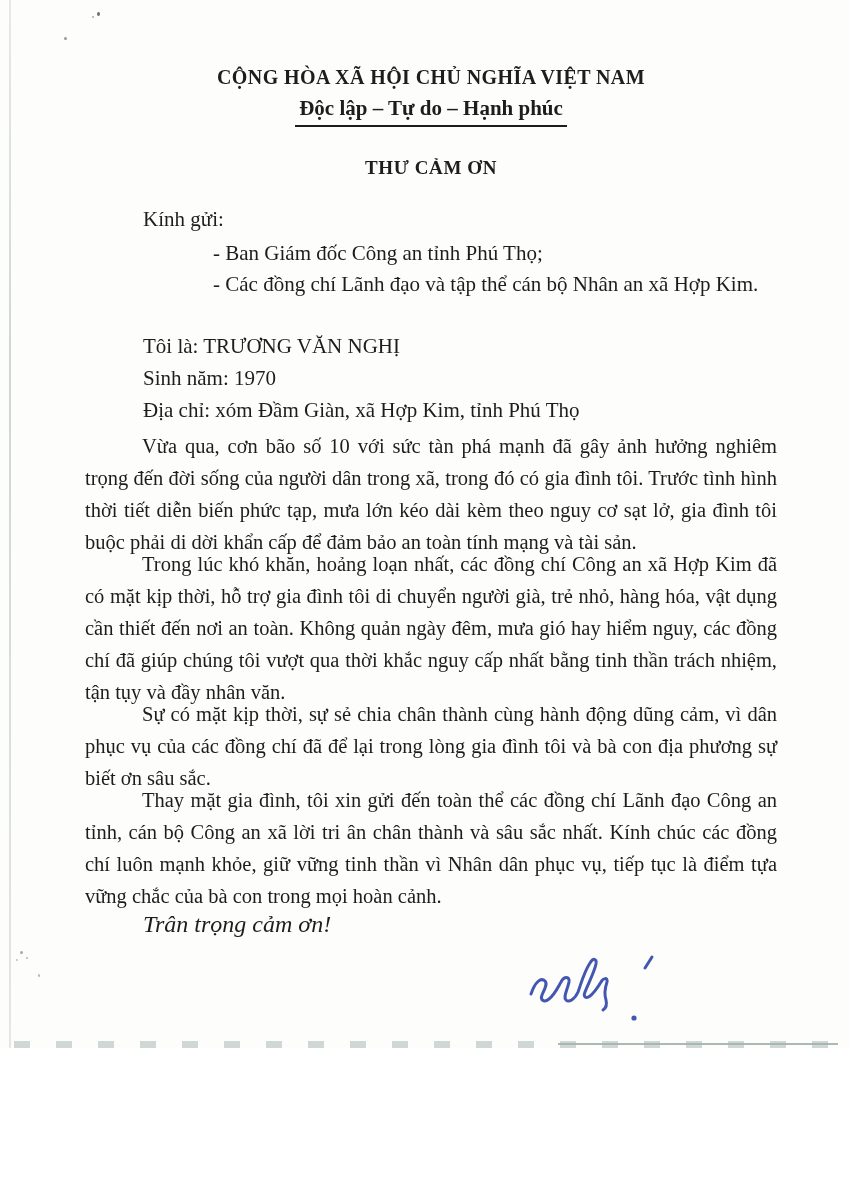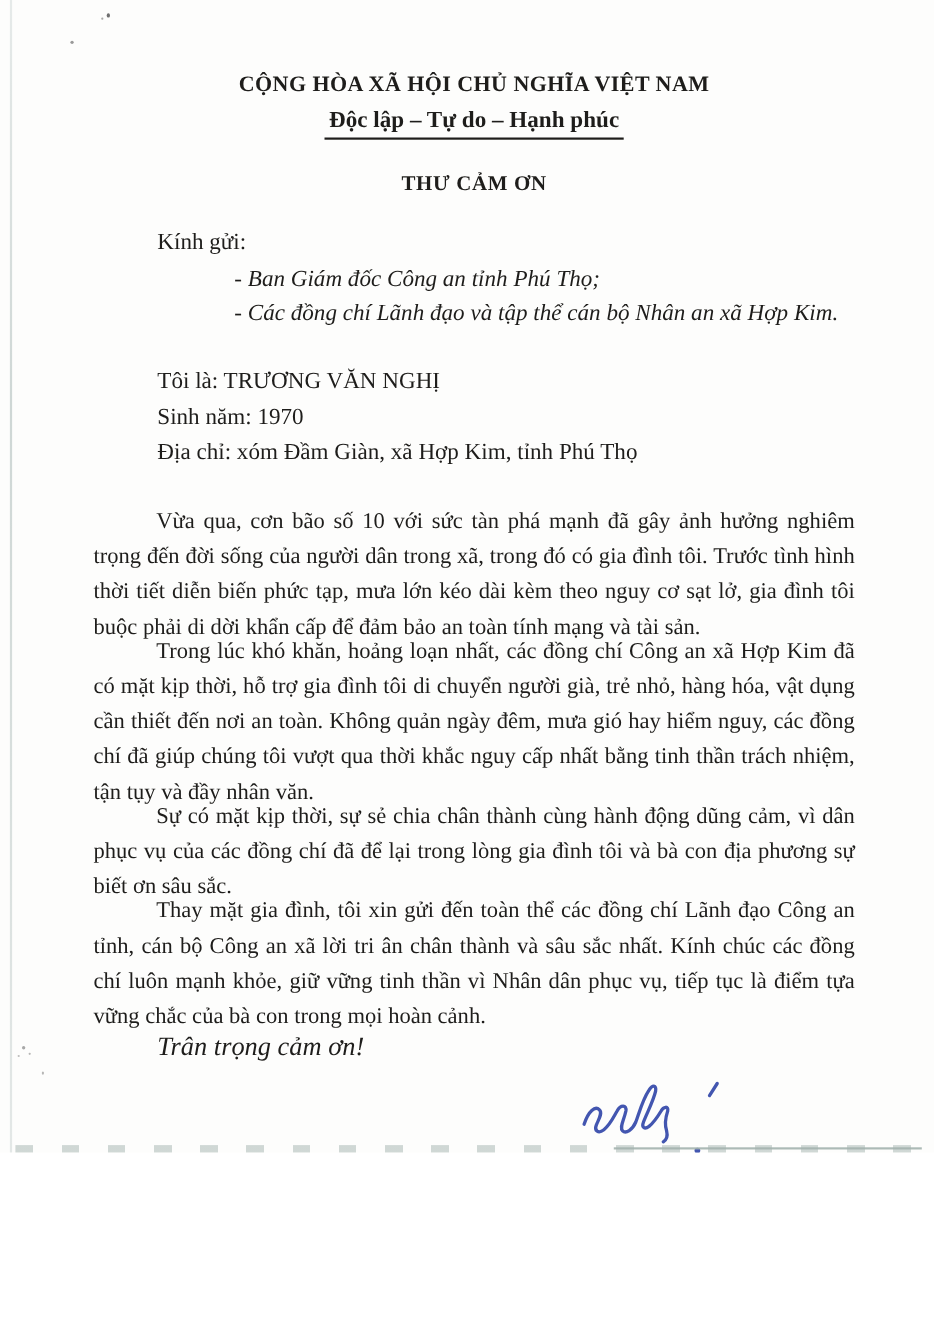--- a/index.html
+++ b/index.html
@@ -24,25 +24,25 @@
   .motto2{margin-top:7px;font-size:21px;font-weight:bold;}
   .motto2 span{display:inline-block;border-bottom:2px solid var(--ink);padding:0 4px 4px 4px;}
 
   .doc-title{
     margin-top:30px;text-align:center;
     font-size:19px;font-weight:bold;letter-spacing:.6px;
   }
 
   .salutation{margin-top:28px;margin-left:58px;font-size:21px;}
   .recipients{margin-top:6px;margin-left:128px;font-size:21px;line-height:31px;}
-  .recipients div{margin:0;font-style:italic;}
+  .recipients div{margin:0;}
 
   .sender-info{margin-top:30px;margin-left:58px;font-size:21px;line-height:32px;}
 
-  .body-text{margin-top:32px;font-size:20.5px;}
+  .body-text{margin-top:4px;font-size:20.5px;}
   .body-text p{
     margin:0;line-height:32px;
     text-align:justify;text-indent:57px;
   }
   .body-text p + p{margin-top:-10px;}
 
   .closing{margin-top:-4px;margin-left:58px;font-size:24px;line-height:32px;font-style:italic;}
 
   
   .sig-block{

